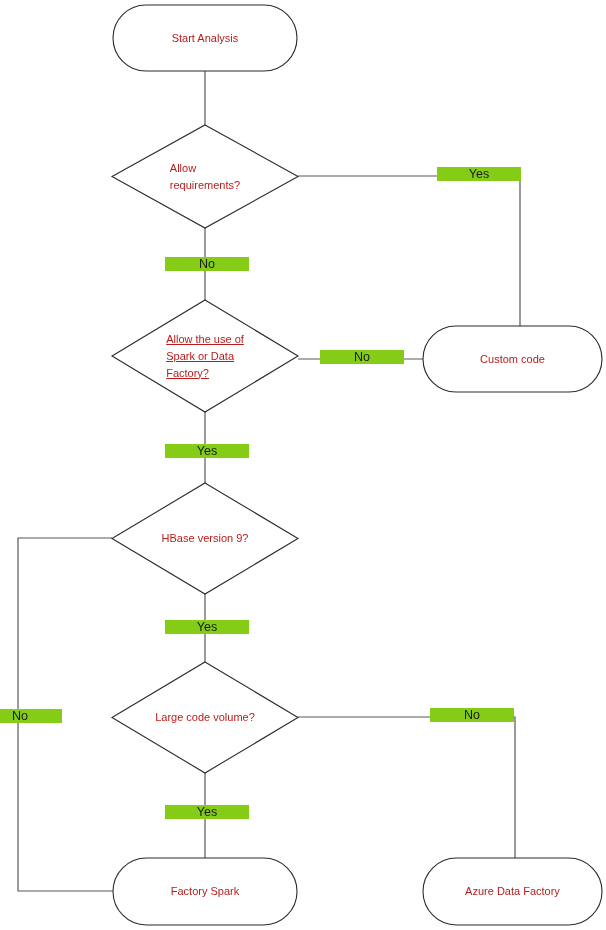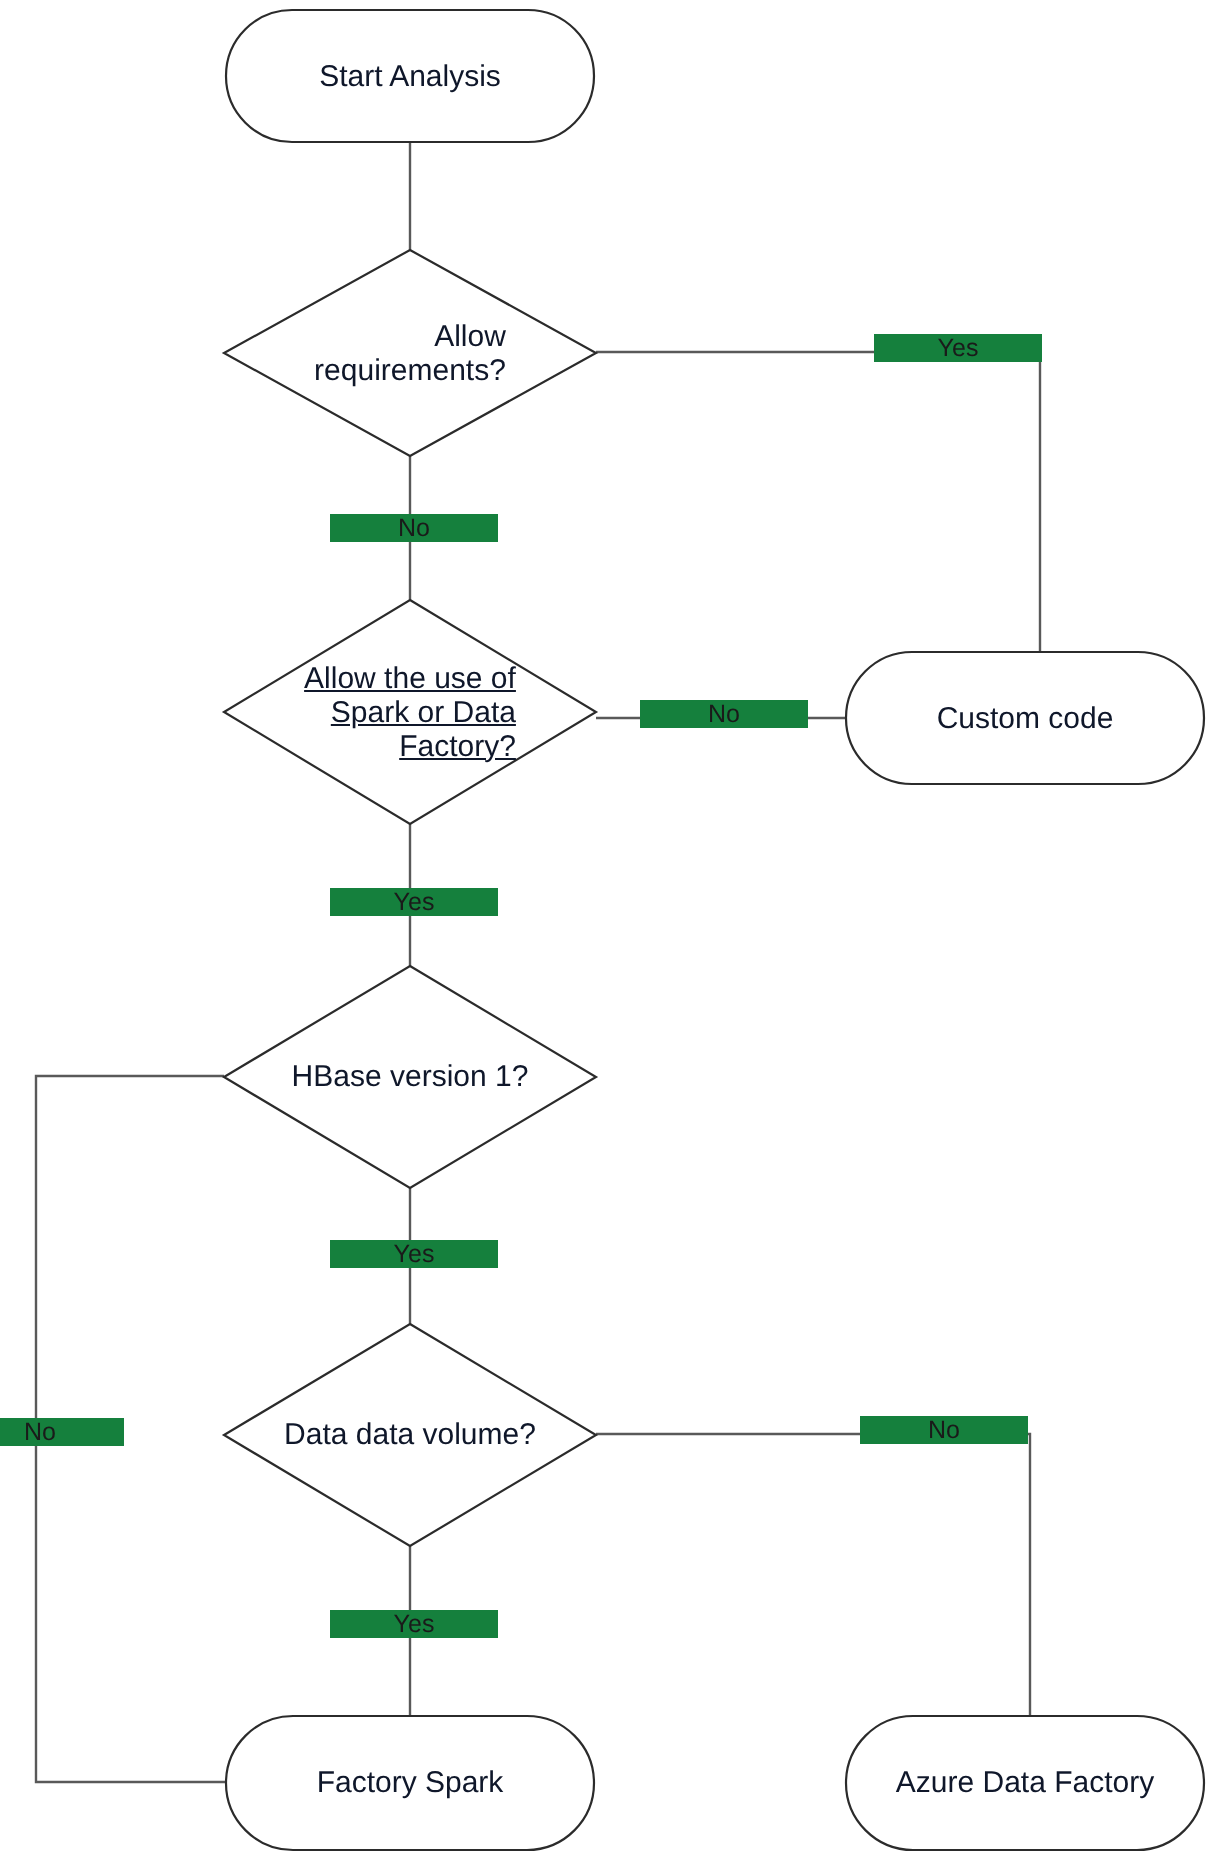--- a/index.html
+++ b/index.html
@@ -31,36 +31,36 @@
     stroke: #595959;
     stroke-width: 1.2;
   }
   .node-shape {
     fill: #ffffff;
     stroke: #2b2b2b;
     stroke-width: 1.1;
   }
   .node-label {
     position: absolute;
-    text-align: right;
-    font-size: 15px;
+    text-align: left;
+    font-size: 11px;
     line-height: 17px;
-    color: #0f172a;
+    color: #b91c1c;
     white-space: pre-line;
     pointer-events: none;
     display: flex;
     align-items: center;
     justify-content: center;
   }
   .edge-label {
     position: absolute;
     font-size: 12.5px;
     line-height: 14px;
     color: #1a1a1a;
-    background: #15803d;
+    background: #84cc16;
     padding: 0 2px;
     text-align: center;
     white-space: nowrap;
   }
 </style>
 </head>
 <body>
 
 <div id="canvas">
   <svg id="flow-svg" viewBox="0 0 606 930" xmlns="http://www.w3.org/2000/svg">
@@ -95,18 +95,18 @@
       <div class="edge-label" style="left: 165px; top: 620px; width: 80px;">Yes</div>
       <div class="edge-label" style="left: 430px; top: 708px; width: 80px;">No</div>
       <div class="edge-label" style="left: 165px; top: 805px; width: 80px;">Yes</div>
       <div class="node-label" style="left: 103px; top: 5px; width: 204px; height: 66px;">Start Analysis</div>
       <div class="node-label" style="left: 92px; top: 125px; width: 226px; height: 103px;">Allow
 requirements?</div>
       <div class="node-label" style="left: 92px; top: 300px; width: 226px; height: 112px; text-decoration: underline;">Allow the use of
 Spark or Data
 Factory?</div>
       <div class="node-label" style="left: 413px; top: 326px; width: 199px; height: 66px;">Custom code</div>
-      <div class="node-label" style="left: 92px; top: 483px; width: 226px; height: 111px;">HBase version 1?</div>
-      <div class="node-label" style="left: 92px; top: 662px; width: 226px; height: 111px;">Data data volume?</div>
+      <div class="node-label" style="left: 92px; top: 483px; width: 226px; height: 111px;">HBase version 9?</div>
+      <div class="node-label" style="left: 92px; top: 662px; width: 226px; height: 111px;">Large code volume?</div>
       <div class="node-label" style="left: 103px; top: 858px; width: 204px; height: 67px;">Factory Spark</div>
       <div class="node-label" style="left: 413px; top: 858px; width: 199px; height: 67px;">Azure Data Factory</div>
     </div>
 </div>
 
 </body></html>

